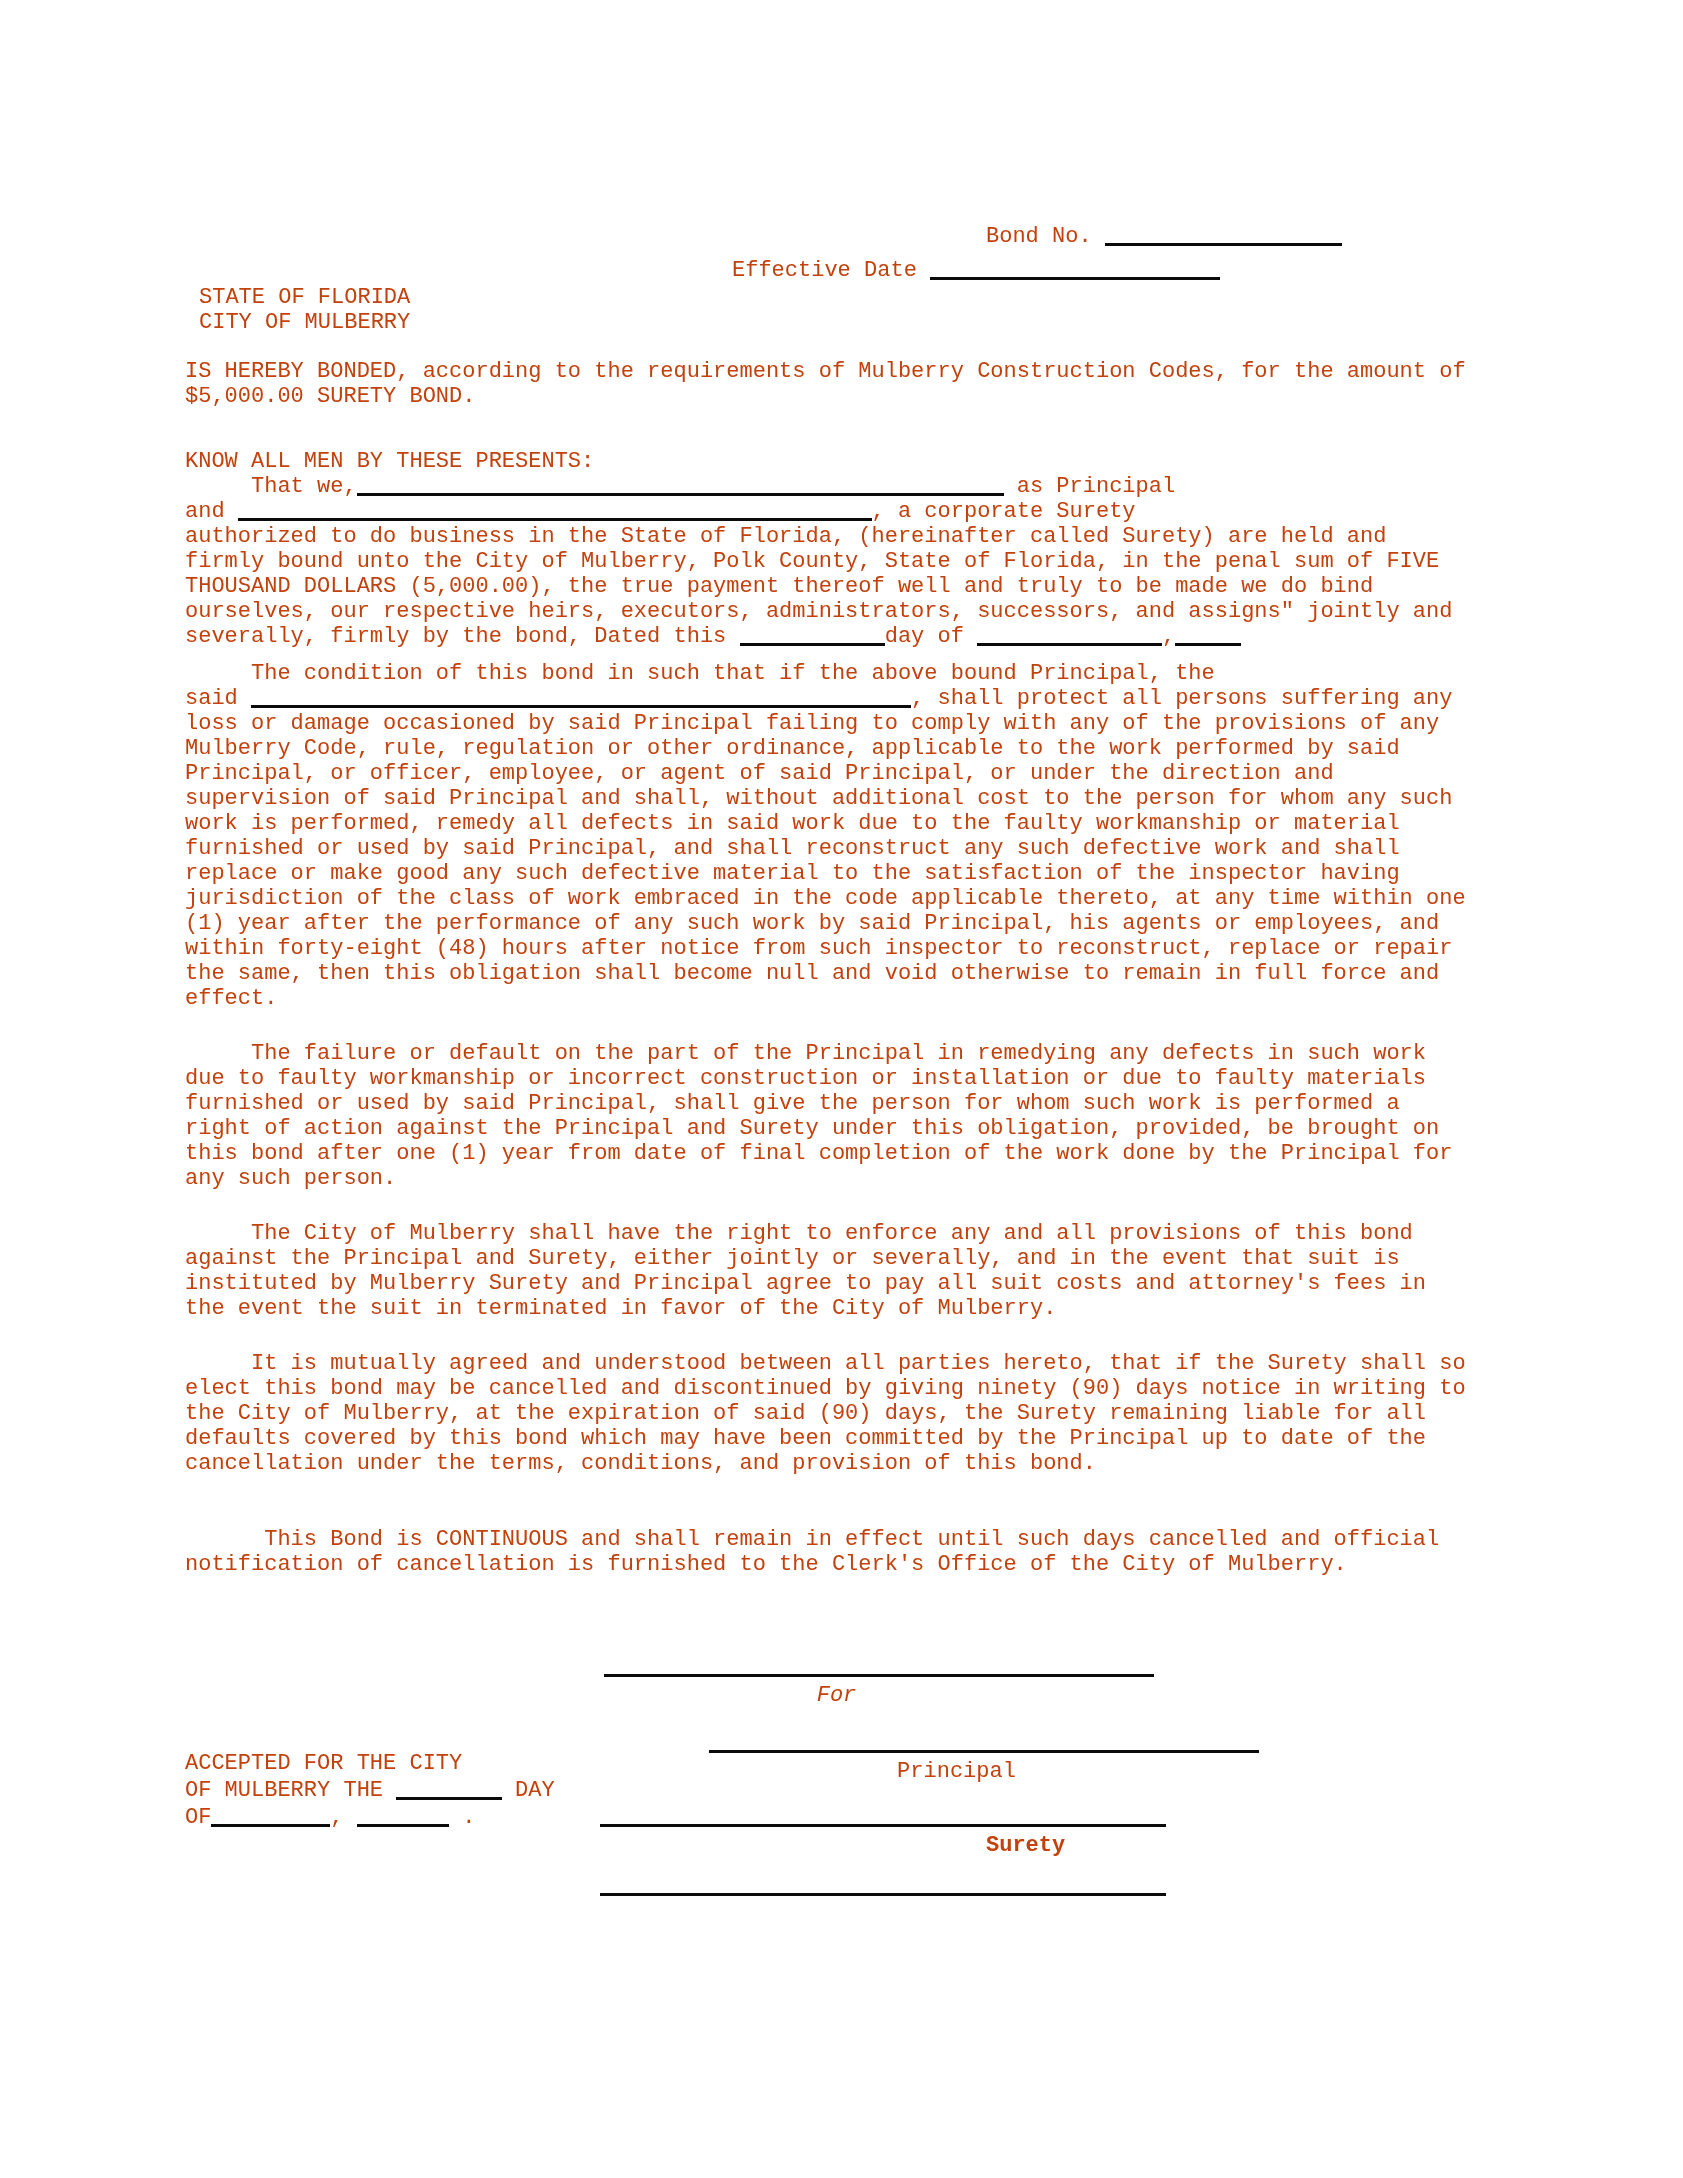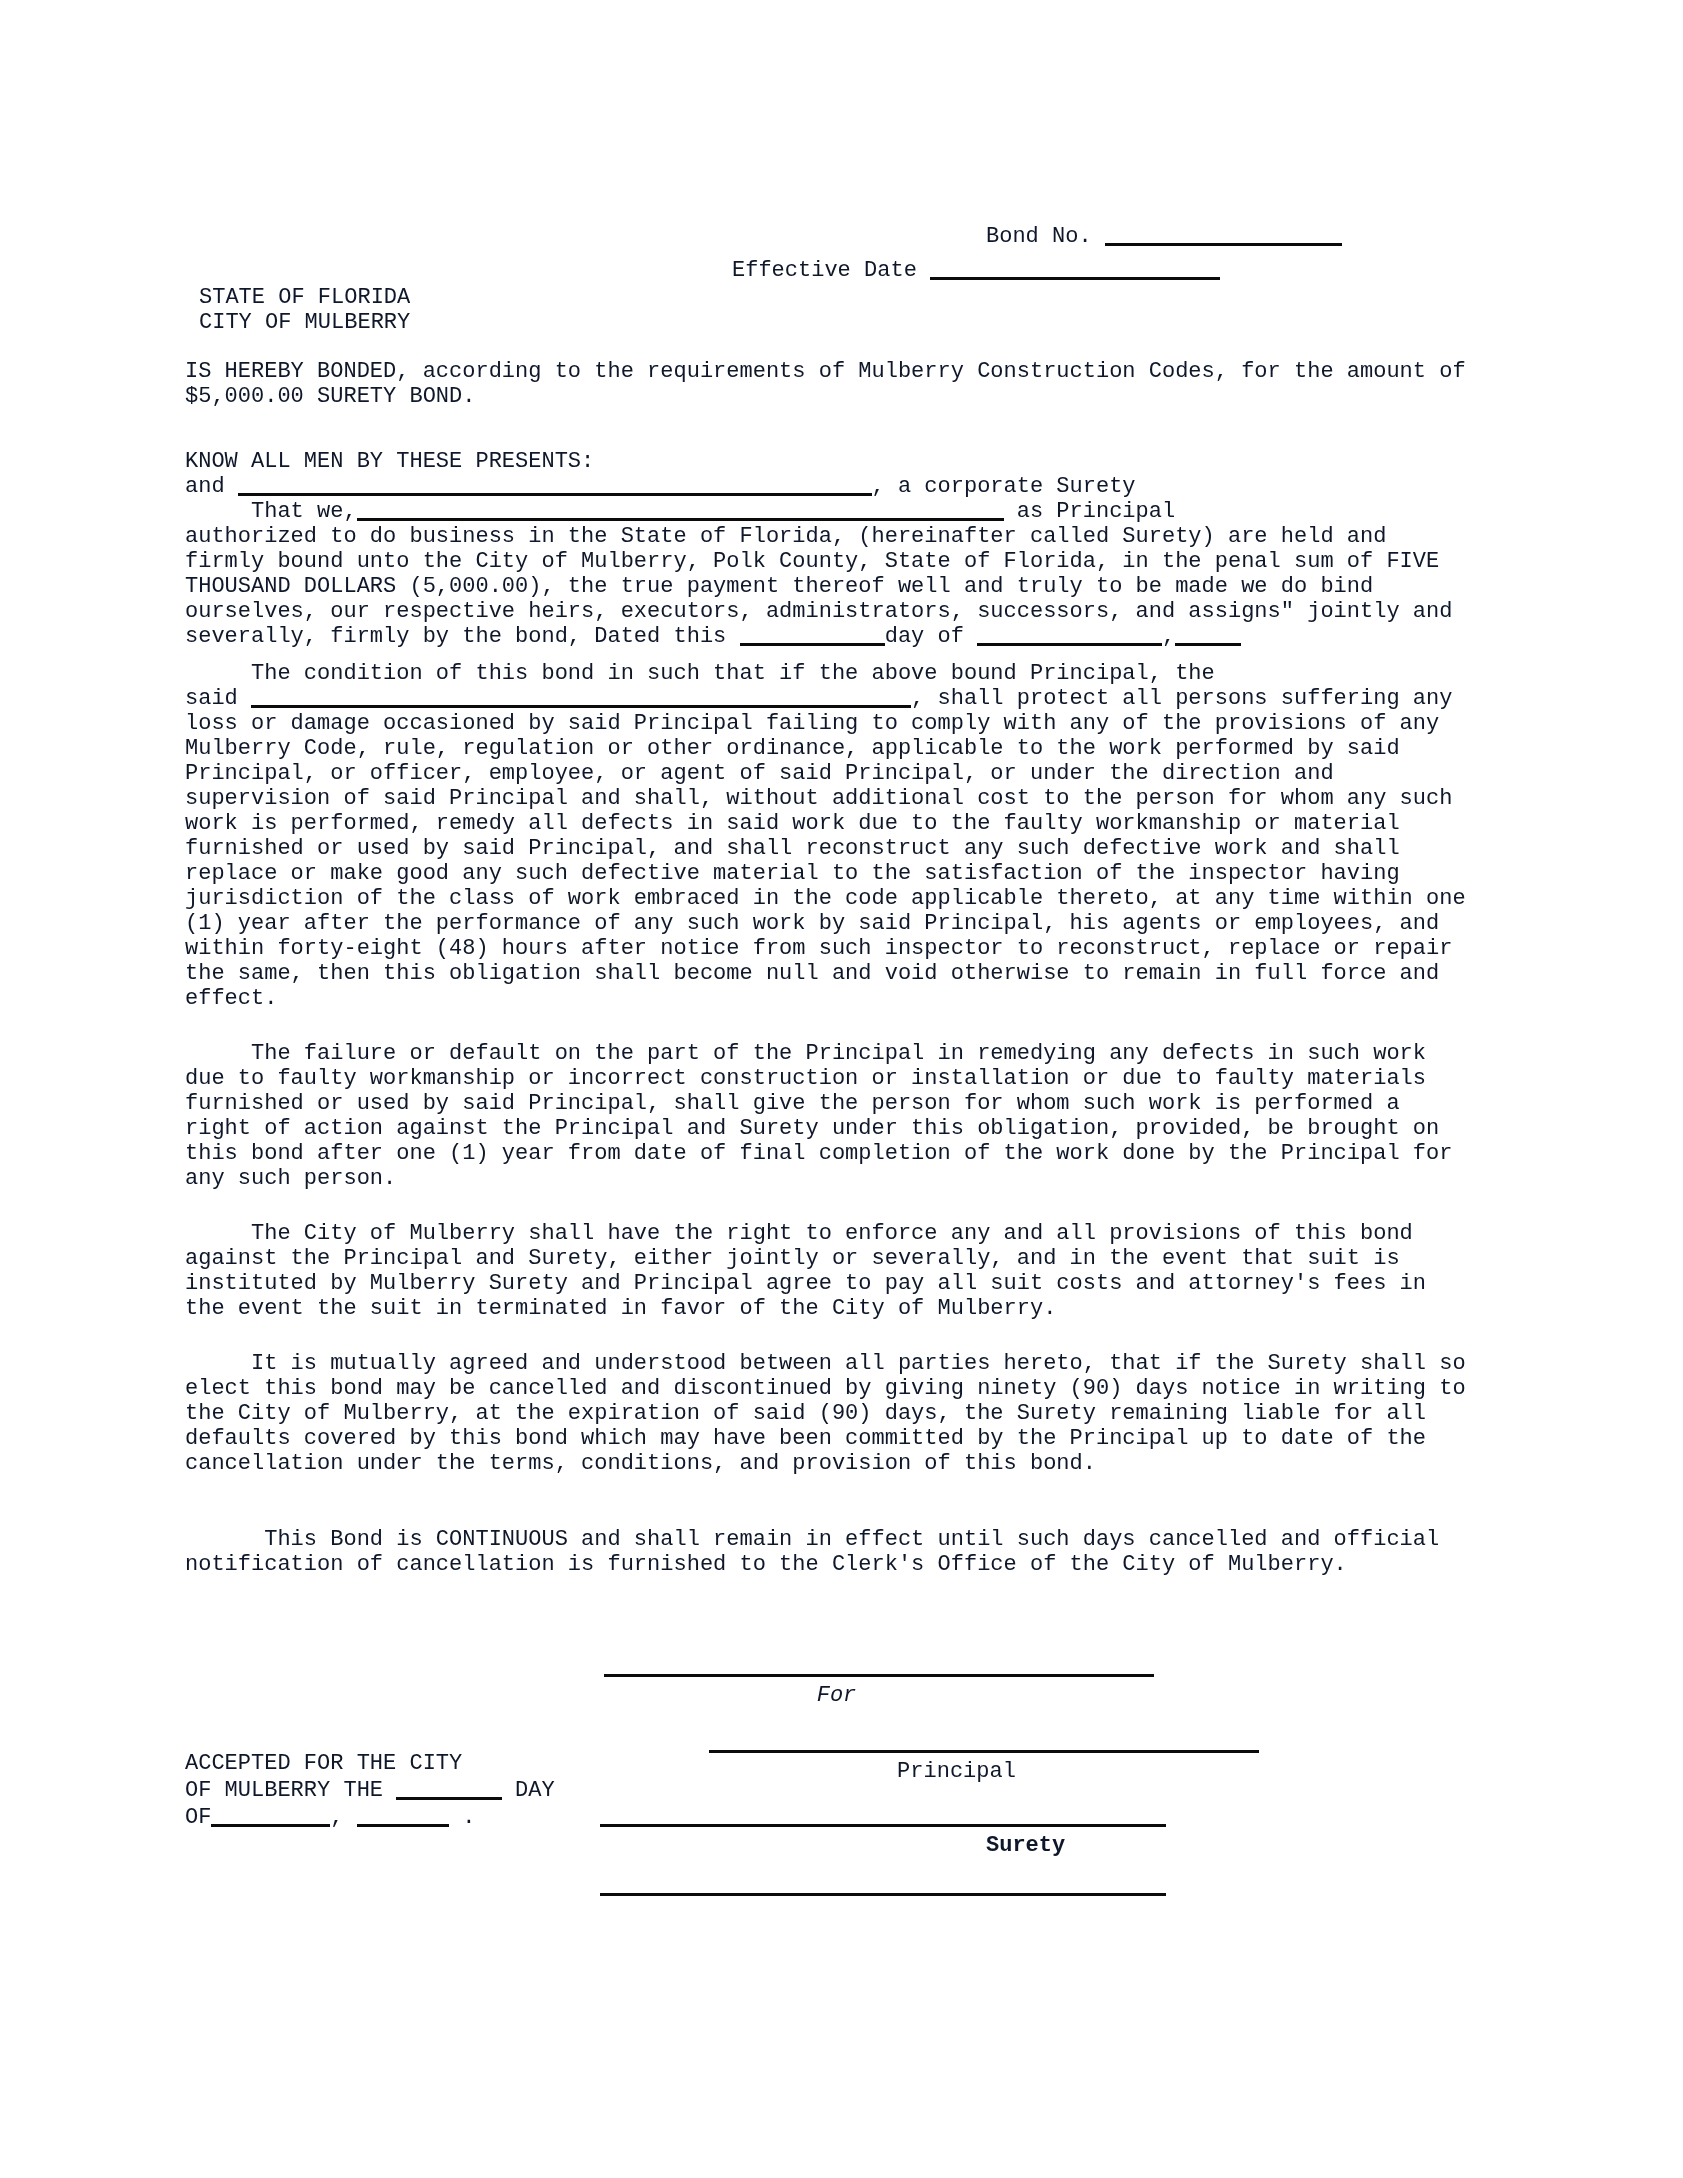--- a/index.html
+++ b/index.html
@@ -1,20 +1,20 @@
 <!DOCTYPE html>
 <html><head>
 <meta charset="utf-8">
 <style>
   html,body{margin:0;padding:0;background:#ffffff;}
   .page{
     position:relative;
     width:1683px;height:2178px;
     background:#ffffff;
-    color:#0f172a;
+    color:#c2410c;
     font-family:"Liberation Mono","DejaVu Sans Mono",monospace;
     font-size:22px;
     line-height:25px;
     overflow:hidden;
   }
   .abs{position:absolute;}
   .pre{white-space:pre;}
   .bl{display:inline-block;height:16px;border-bottom:3px solid #0b0b0b;vertical-align:-4px;}
   .sigline{position:absolute;border-bottom:3px solid #0b0b0b;height:0;}
   .mt40{margin-top:40px;}
@@ -39,23 +39,23 @@
   </div>
 
   <div class="abs" style="left:185px;top:359px;width:1465px;">
 
 
     <div class="pre">IS HEREBY BONDED, according to the requirements of Mulberry Construction Codes, for the amount of
 $5,000.00 SURETY BOND.</div>
 
     <div class="pre mt40">KNOW ALL MEN BY THESE PRESENTS:</div>
 
+    <div class="pre"><span>     That we,</span><span class="bl" style="width:49ch"></span><span> as Principal</span></div>
+
     <div class="pre"><span>and </span><span class="bl" style="width:48ch"></span><span>, a corporate Surety</span></div>
-
-    <div class="pre"><span>     That we,</span><span class="bl" style="width:49ch"></span><span> as Principal</span></div>
 
     <div class="pre">authorized to do business in the State of Florida, (hereinafter called Surety) are held and
 firmly bound unto the City of Mulberry, Polk County, State of Florida, in the penal sum of FIVE
 THOUSAND DOLLARS (5,000.00), the true payment thereof well and truly to be made we do bind
 ourselves, our respective heirs, executors, administrators, successors, and assigns" jointly and</div>
 
     <div class="pre"><span>severally, firmly by the bond, Dated this </span><span class="bl" style="width:11ch"></span><span>day of </span><span class="bl" style="width:14ch"></span><span>,</span><span class="bl" style="width:5ch"></span></div>
 
     <div class="pre mt12">     The condition of this bond in such that if the above bound Principal, the</div>
 

